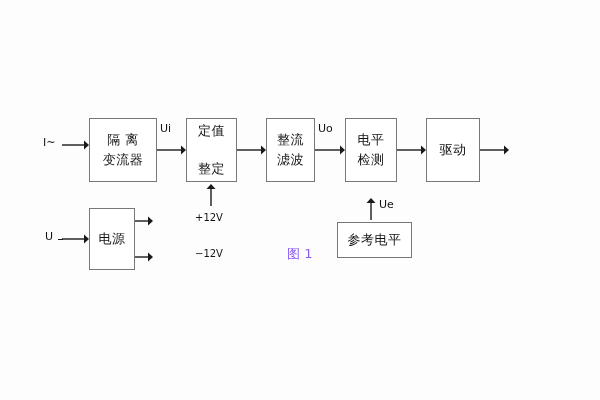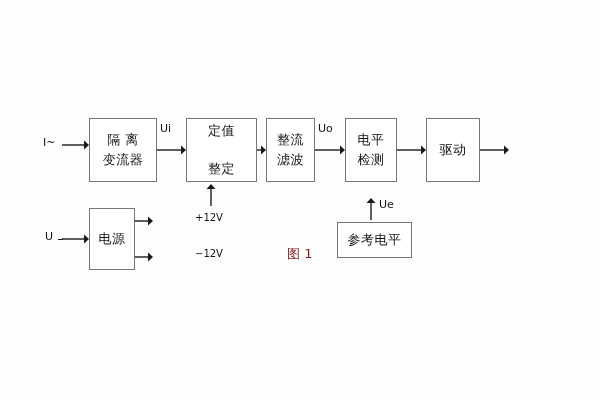--- a/index.html
+++ b/index.html
@@ -41,21 +41,21 @@
     color: #141414;
     font-size: 11px;
     white-space: nowrap;
   }
   .label-sm {
     font-size: 10px;
     margin-left: 40px;
   }
   .caption {
     position: absolute;
-    color: #7f1d1d;
+    color: #8b5cf6;
     font-size: 13px;
     white-space: nowrap;
   }
   .conn {
     position: absolute;
     top: 0;
     left: 0;
     width: 600px;
     height: 400px;
     overflow: visible;
@@ -113,21 +113,21 @@
 
     <line x1="371" y1="220" x2="371" y2="203"></line>
     <polygon points="366.5,203 371,198 375.5,203"></polygon>
   </svg>
 
   <div class="box" style="left:89px; top:118px; width:68px; height:64px;">
     <span>隔 离</span>
     <span class="line2">变流器</span>
   </div>
 
-  <div class="box" style="left:186px; top:118px; width:71px; height:64px;gap:17px;">
+  <div class="box" style="left:186px; top:118px; width:51px; height:64px;gap:17px;">
     <span>定值</span>
     <span class="line2">整定</span>
   </div>
 
   <div class="box" style="left:345px; top:118px; width:52px; height:64px;">
     <span>电平</span>
     <span class="line2">检测</span>
   </div>
 
   <div class="box" style="left:266px; top:118px; width:49px; height:64px;">

